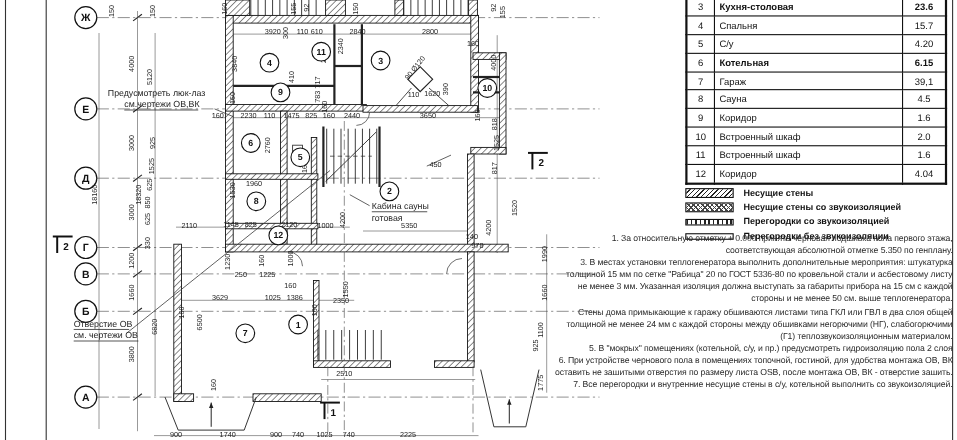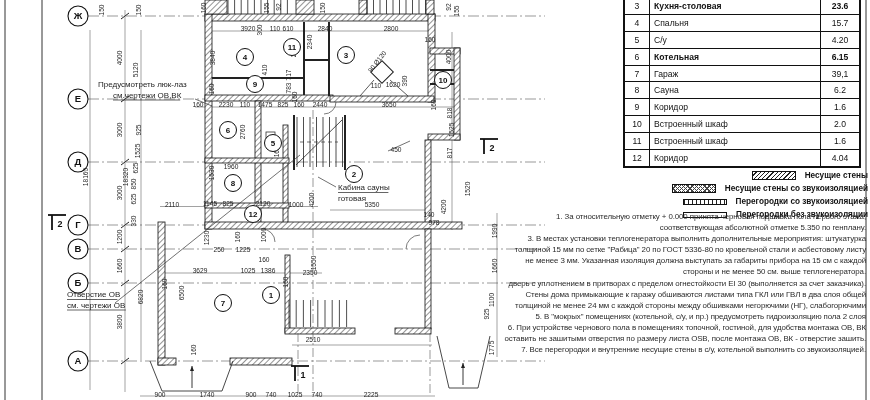--- a/index.html
+++ b/index.html
@@ -14,21 +14,21 @@
   
   .rtable{position:absolute;left:623px;top:-4px;width:238px;}
   .rtable table{border-collapse:collapse;width:100%;border:2px solid #111;table-layout:fixed;}
   .rtable td{border:1px solid #111;font-size:8.6px;height:15.9px;padding:0 4px;
              overflow:hidden;white-space:nowrap;color:#111;}
   .rtable td.num{width:24px;text-align:center;padding:0;}
   .rtable td.area{width:38px;text-align:center;padding:0;}
   .rtable tr.b td.name,.rtable tr.b td.area{font-weight:bold;}
   
   .legend{position:absolute;left:623px;top:169px;width:245px;}
-  .leg-row{display:flex;align-items:center;height:13px;justify-content:flex-end;}
+  .leg-row{display:flex;align-items:center;height:13px;}
   .sw{width:44px;height:9px;border:1px solid #111;box-sizing:border-box;flex:none;background:#fff;}
   .sw.bearing{background:repeating-linear-gradient(135deg,#fff 0 2px,#222 2px 3px);}
   .sw.bearing-sound{background:
       repeating-linear-gradient(135deg,rgba(0,0,0,0) 0 2px,#444 2px 3px),
       repeating-linear-gradient(45deg,#fff 0 2px,#444 2px 3px);}
   .sw.partition-sound{height:6px;background:repeating-linear-gradient(90deg,#222 0 1.5px,#fff 1.5px 4px);}
   .sw.partition{height:6px;background:#fff;}
   .leg-label{font-size:8.2px;font-weight:bold;margin-left:9px;white-space:nowrap;color:#111;}
   
   .notes{position:absolute;left:462px;top:211px;width:404px;color:#2b2b2b;text-align:right;}
@@ -370,21 +370,21 @@
           <td class="area">6.15</td>
         </tr>
         <tr>
           <td class="num">7</td>
           <td class="name">Гараж</td>
           <td class="area">39,1</td>
         </tr>
         <tr>
           <td class="num">8</td>
           <td class="name">Сауна</td>
-          <td class="area">6.2</td>
+          <td class="area">4.5</td>
         </tr>
         <tr>
           <td class="num">9</td>
           <td class="name">Коридор</td>
           <td class="area">1.6</td>
         </tr>
         <tr>
           <td class="num">10</td>
           <td class="name">Встроенный  шкаф</td>
           <td class="area">2.0</td>
@@ -422,20 +422,20 @@
     </div>
   </div>
 
 <div class="notes" id="notes">
     <div class="note-line">1. За относительную отметку + 0.000 принята черновая подшивка пола первого этажа,</div>
     <div class="note-line">соответствующая абсолютной отметке 5.350 по генплану.</div>
     <div class="note-line">3. В местах установки теплогенератора выполнить дополнительные мероприятия: штукатурка</div>
     <div class="note-line">толщиной 15 мм по сетке "Рабица"   20 по ГОСТ 5336-80 по кровельной стали и асбестовому листу</div>
     <div class="note-line">не менее 3 мм. Указанная изоляция должна выступать за габариты прибора на 15 см с каждой</div>
     <div class="note-line">стороны и не менее 50 см. выше теплогенератора.</div>
-    <div class="note-line">дверь с уплотнением в притворах с пределом огнестойкости EI 30 (выполняется за счет заказчика).</div>
     <div class="note-line">Стены дома примыкающие к гаражу обшиваются листами типа ГКЛ или ГВЛ в два слоя общей</div>
     <div class="note-line">толщиной не менее 24 мм с каждой стороны между обшивками негорючими (НГ), слабогорючими</div>
+    <div class="note-line">(Г1) теплозвукоизоляционным материалом.</div>
     <div class="note-line">5. В "мокрых" помещениях (котельной, с/у, и пр.) предусмотреть гидроизоляцию пола 2 слоя</div>
     <div class="note-line">6. При устройстве чернового пола в помещениях топочной, гостиной, для удобства монтажа ОВ, ВК</div>
     <div class="note-line">оставить не зашитыми отверстия по размеру листа OSB, после монтажа ОВ, ВК - отверстие зашить.</div>
     <div class="note-line">7. Все перегородки и внутренние несущие стены в с/у, котельной выполнить со звукоизоляцией.</div>
   </div>
 
 </body></html>

